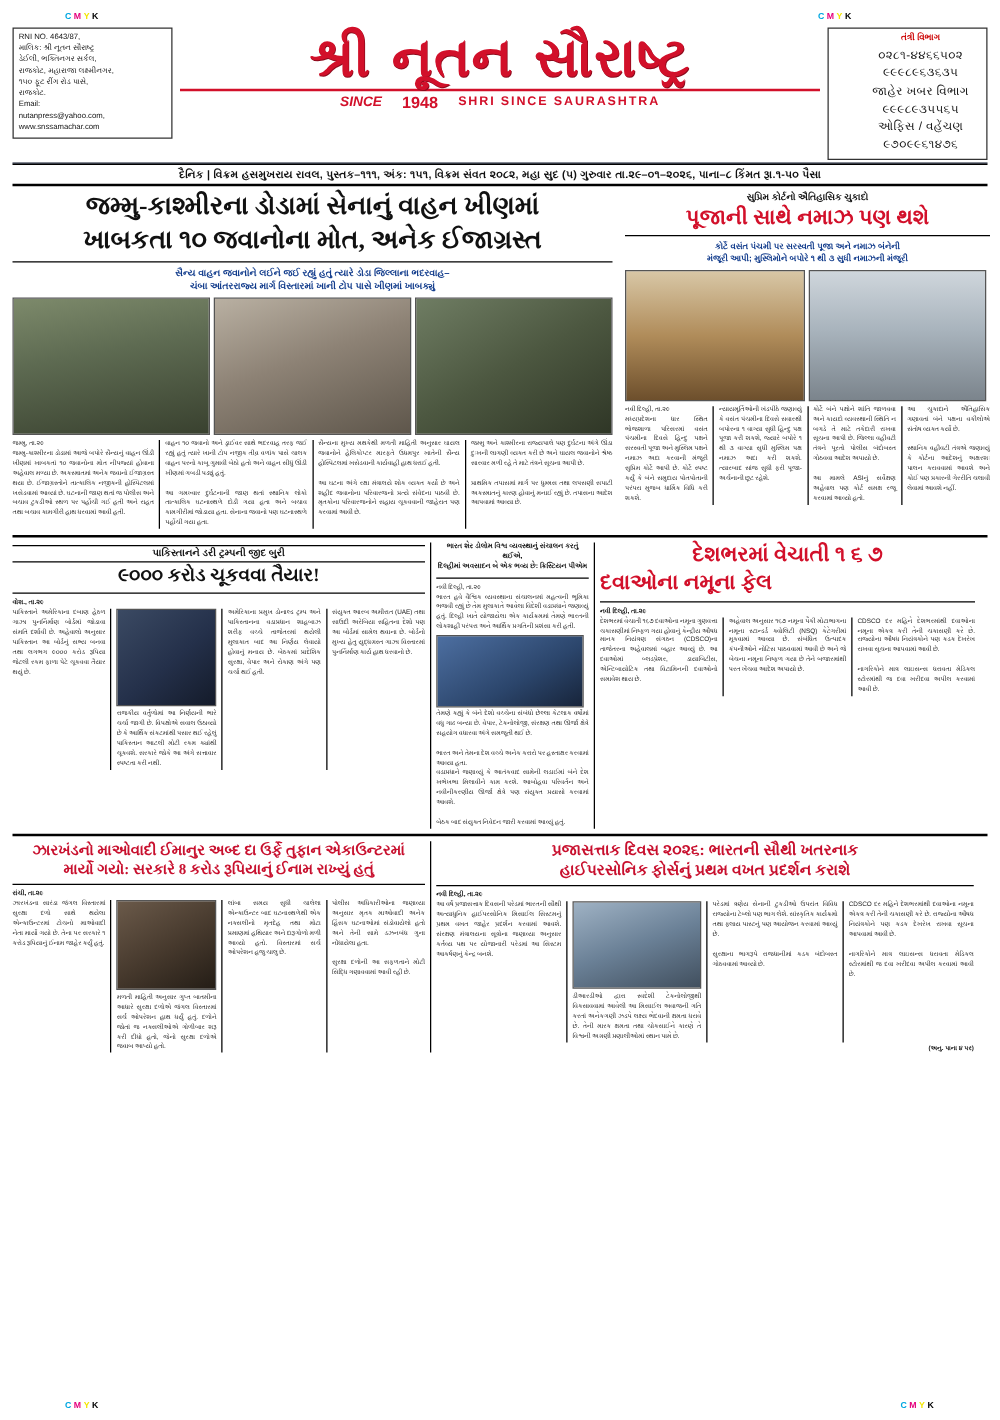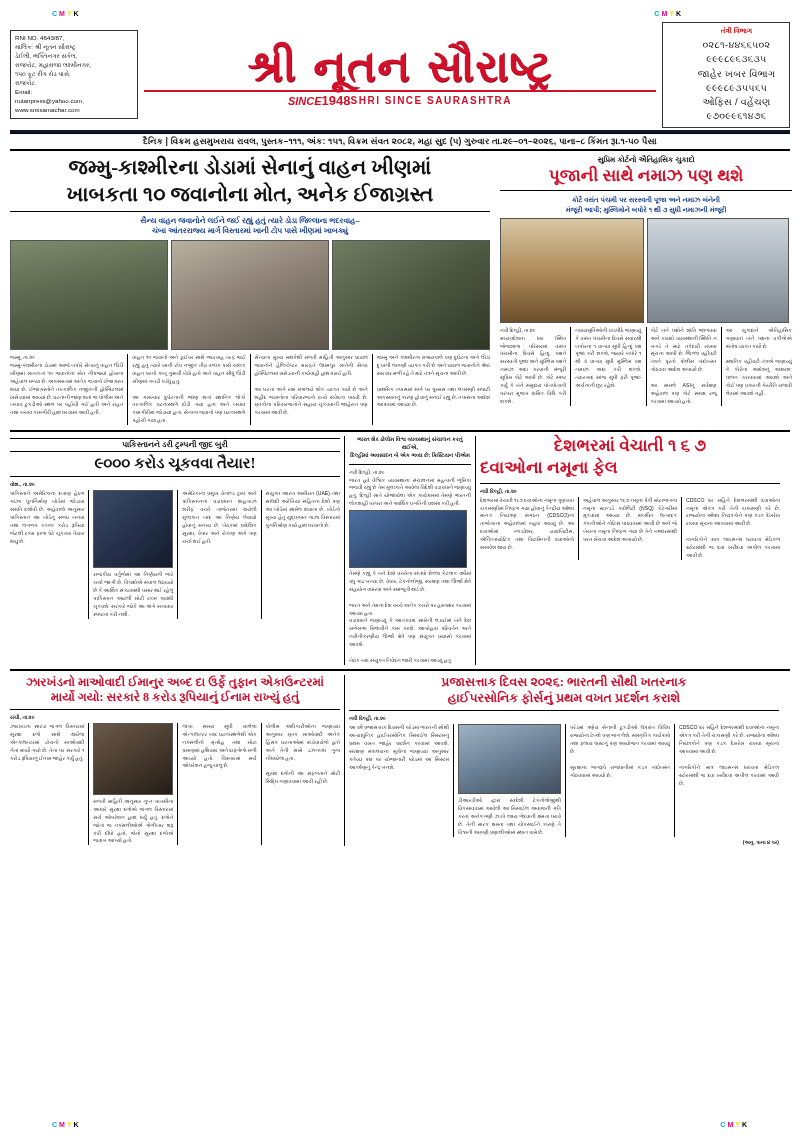--- a/index.html
+++ b/index.html
@@ -30,22 +30,22 @@
   .cmyk span { display:inline-block; }
   .c-c { color:#00a7e1; } .c-m { color:#e5007d; } .c-y { color:#f3e600; } .c-k { color:#000; }
   .cmyk.tl { left: 52px; top: 10px; }
   .cmyk.tr { right: 118px; top: 10px; }
   .cmyk.bl { left: 52px; bottom: 8px; }
   .cmyk.br { right: 52px; bottom: 8px; }
 
   
   .masthead {
     display: flex;
-    align-items: center;
-    border-bottom: 3px solid #0f172a;
+    align-items: flex-start;
+    border-bottom: 1px solid #0f172a;
     padding-bottom: 2px;
     margin-top: 14px;
   }
   .mast-left, .mast-right {
     width: 128px;
     border: 1px solid #333;
     padding: 3px 4px;
     font-size: 6.2px;
     line-height: 1.45;
     color: #111;
@@ -78,21 +78,21 @@
     color: #d2102a;
     line-height: 1.05;
     letter-spacing: 1px;
     margin-top: 2px;
     text-shadow: 0.5px 0.5px 0 #8a0a1c;
   }
   .mast-sub {
     display: flex;
     align-items: center;
     justify-content: center;
-    gap: 0;
+    gap: 16px;
     margin-top: 1px;
   }
   .since {
     color: #d2102a;
     font-size: 11px;
     font-style: italic;
     font-weight: bold;
   }
   .year {
     color: #d2102a;

